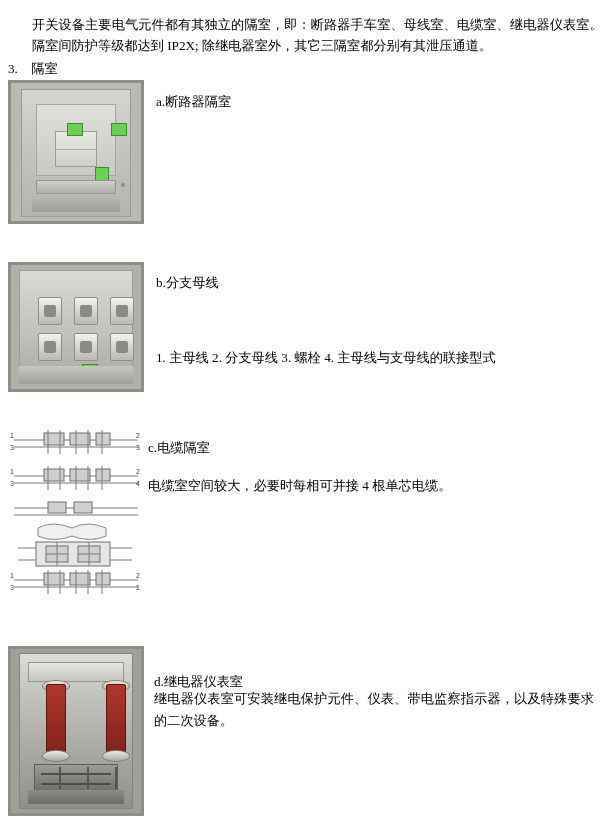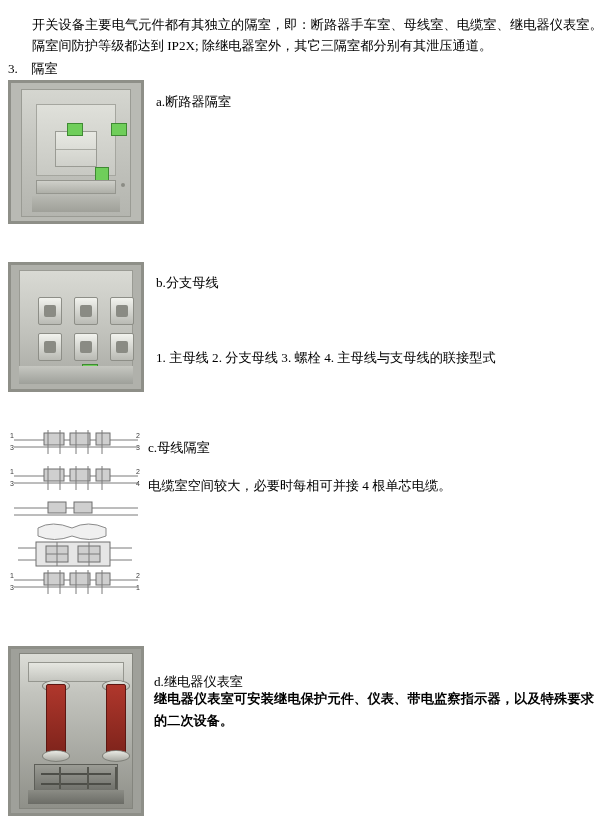--- a/index.html
+++ b/index.html
@@ -190,21 +190,21 @@
   .photoD .wire {
     position: absolute; background: #4d4e48; height: 2px;
   }
   .photoD .vline { position: absolute; background:#55564f; width: 2px; }
   .photoD .floor2 {
     position: absolute; left: 8px; right: 8px; bottom: 4px; height: 14px;
     background: linear-gradient(180deg,#8b8c85,#6b6c66);
   }
 
   #capD { left: 154px; top: 671px; }
-  #txtD1 { left: 154px; top: 688px; width: 440px; font-weight: bold; }
+  #txtD1 { left: 154px; top: 688px; width: 440px; }
 </style>
 </head>
 <body>
 
 <div class="page">
 
   <div class="intro">开关设备主要电气元件都有其独立的隔室，即：断路器手车室、母线室、电缆室、继电器仪表室。各隔室间防护等级都达到 IP2X; 除继电器室外，其它三隔室都分别有其泄压通道。</div>
 
   <div class="section-title">
     <span>3.</span>
@@ -310,21 +310,21 @@
         <text x="2" y="62">3</text>
         <text x="128" y="50">2</text>
         <text x="128" y="62">4</text>
         <text x="2" y="154">1</text>
         <text x="2" y="166">3</text>
         <text x="128" y="154">2</text>
         <text x="128" y="166">1</text>
       </g>
     </svg>
   </div>
-  <div class="fig-caption" id="capC">c.母线隔室</div>
+  <div class="fig-caption" id="capC">c.电缆隔室</div>
   <div class="fig-text" id="txtC1">电缆室空间较大，必要时每相可并接 4 根单芯电缆。</div>
 
   <div class="figure" id="fig-d">
     <div class="photoD">
       <div class="cab">
         <div class="topbar"></div>
         <div class="disc d1"></div>
         <div class="disc d2"></div>
         <div class="redcol rc1"></div>
         <div class="redcol rc2"></div>

